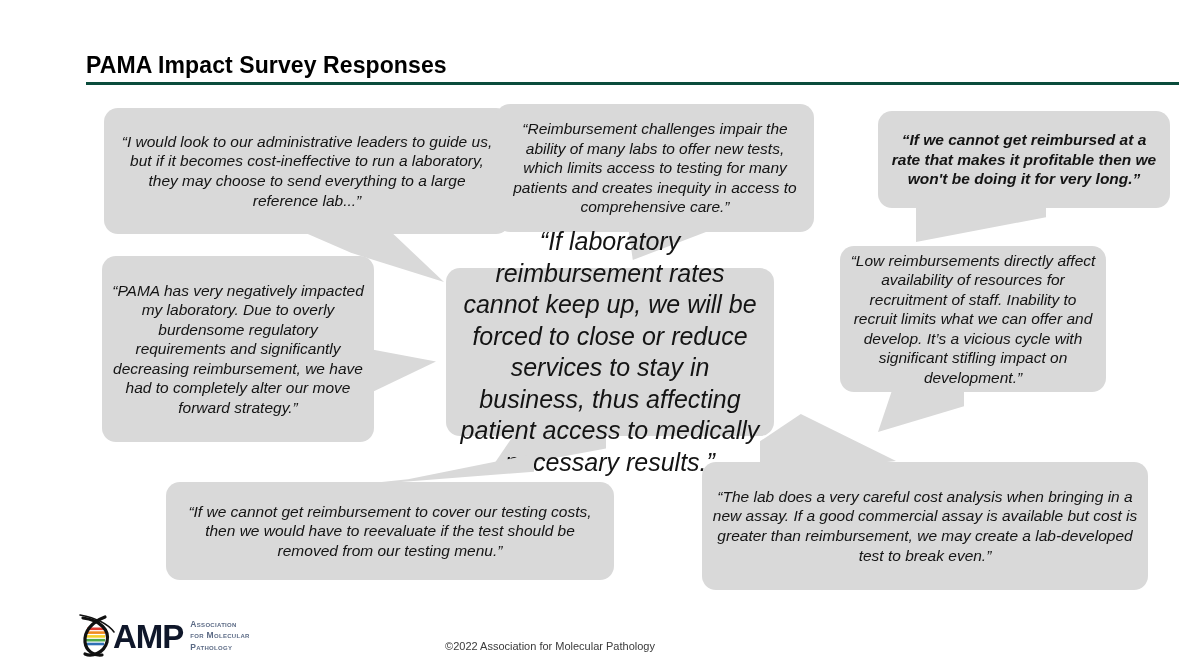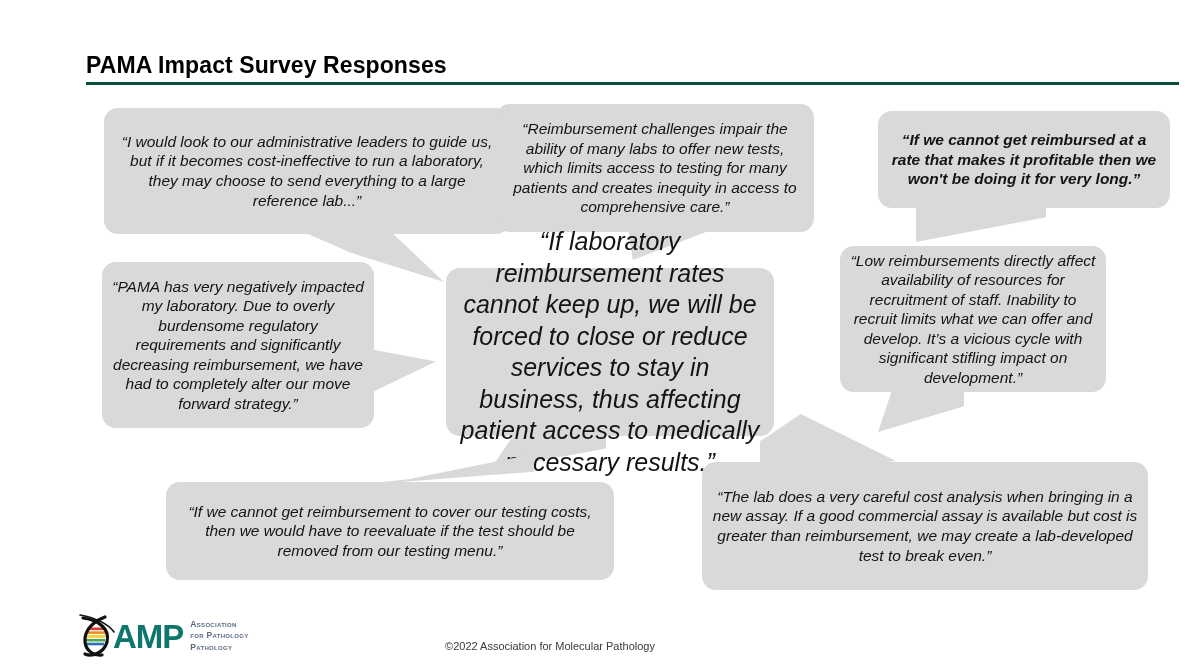--- a/index.html
+++ b/index.html
@@ -76,21 +76,21 @@
     left: 590px; top: 226px; width: 120px; height: 34px;
     clip-path: polygon(0% 0%, 78% 0%, 4% 100%);
   }
 
   #b3 { left: 840px; top: 111px; width: 292px; height: 97px; font-size: 15.5px; font-weight: bold; }
   #b3-tail {
     left: 878px; top: 202px; width: 130px; height: 40px;
     clip-path: polygon(100% 0%, 100% 38%, 0% 100%, 0% 0%);
   }
 
-  #b4 { left: 64px;  top: 262px; width: 272px; height: 166px; font-size: 15.5px; }
+  #b4 { left: 64px;  top: 256px; width: 272px; height: 186px; font-size: 15.5px; }
   #b4-tail {
     left: 326px; top: 348px; width: 72px; height: 48px;
     clip-path: polygon(0% 0%, 100% 28%, 0% 100%);
   }
 
   #b5 { left: 408px; top: 268px; width: 328px; height: 168px; font-size: 25px; }
   #b5-tail {
     left: 452px; top: 430px; width: 116px; height: 40px;
     clip-path: polygon(100% 0%, 100% 46%, 0% 100%, 22% 6%);
   }
@@ -131,21 +131,21 @@
     top: 611px;
     width: 200px;
     height: 50px;
     display: flex;
     align-items: center;
   }
   #logo-mark { flex: 0 0 auto; }
   #logo-word {
     font-size: 33px;
     font-weight: bold;
-    color: #0f766e;
+    color: #0f172a;
     letter-spacing: -1px;
     margin-left: -9px;
     line-height: 1;
   }
   #logo-sub {
     margin-left: 7px;
     color: #5b6a85;
     font-size: 8.5px;
     line-height: 1.35;
     font-variant: small-caps;
@@ -210,18 +210,18 @@
       <rect x="12" y="23.1" width="19" height="2.6" fill="#f3cf2a"></rect>
       <rect x="12" y="26.9" width="19" height="2.6" fill="#4fa94a"></rect>
       <rect x="13" y="30.7" width="17" height="2.6" fill="#2f6fb5"></rect>
       <path d="M9 6 C 26 8, 36 18, 33 30 C 30 41, 18 45, 11 42" fill="none" stroke="#111111" stroke-width="3.2" stroke-linecap="round"></path>
       <path d="M31 5 C 18 10, 10 19, 11 30 C 12 39, 20 44, 28 43" fill="none" stroke="#111111" stroke-width="3.2" stroke-linecap="round"></path>
       <path d="M6 3 C 22 6, 34 12, 40 20" fill="none" stroke="#111111" stroke-width="1.6" stroke-linecap="round"></path>
     </svg>
     <div id="logo-word">AMP</div>
     <div id="logo-sub">
       <div>Association</div>
-      <div>for Pathology</div>
+      <div>for Molecular</div>
       <div>Pathology</div>
     </div>
   </div>
 
 </div>
 
 </body></html>

